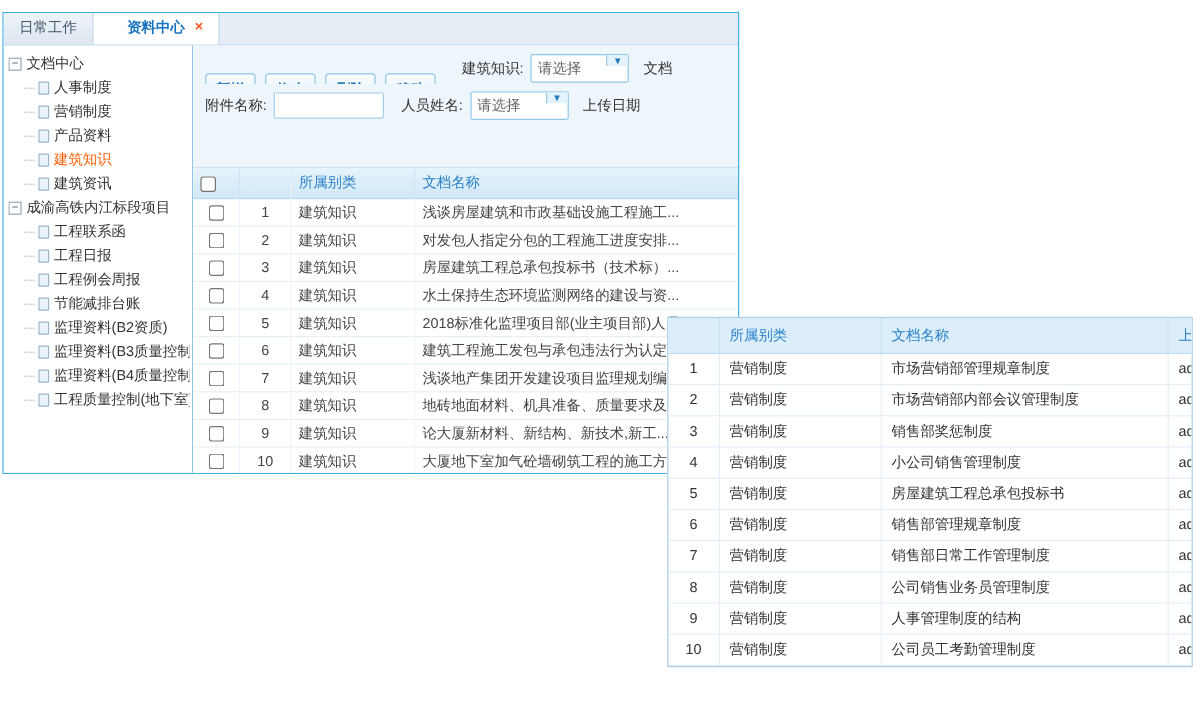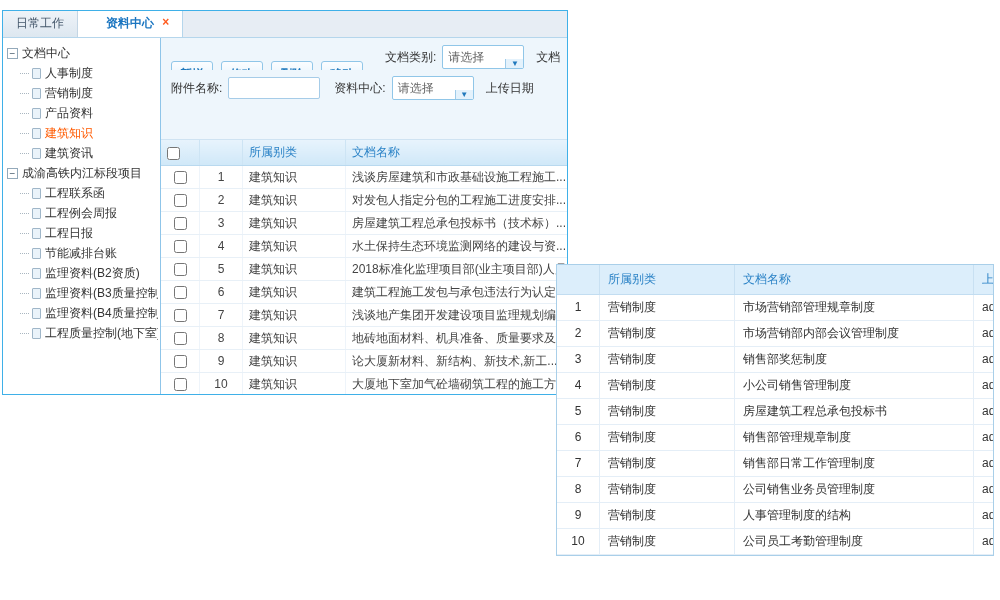--- a/index.html
+++ b/index.html
@@ -3,21 +3,21 @@
 <meta charset="utf-8">
 <style>
   html,body{margin:0;padding:0;}
   body{
     width:1000px;height:600px;position:relative;background:#fff;
     font-family:"Liberation Sans","DejaVu Sans",sans-serif;font-size:12px;color:#333;
     overflow:hidden;
   }
   
   .panel-main{
-    position:absolute;left:2px;top:10px;width:566px;height:385px;
+    position:absolute;left:2px;top:10px;width:614px;height:385px;
     border:1px solid #3fb0e8;background:#fff;box-sizing:border-box;
     display:flex;flex-direction:column;overflow:hidden;
   }
   .tabbar{
     flex:0 0 26px;display:flex;align-items:stretch;
     background:#e7edf4;border-bottom:1px solid #b5d6ec;
   }
   .tab{
     padding:0 13px;line-height:25px;cursor:pointer;color:#44576b;
     background:linear-gradient(#eef3f8,#dde7f0);border-right:1px solid #c3d5e4;
@@ -62,21 +62,21 @@
   .frow2{height:24px;margin-top:6px;}
   .frow3{border-top:1px solid #d8e7f3;padding-top:6px;margin-top:7px;}
   .flabel{color:#333;margin:0 6px 0 14px;flex:0 0 auto;}
   .flabel.first{margin-left:0;}
   .btn{
     display:inline-block;padding:4px 8px;min-width:22px;text-align:center;
     background:linear-gradient(#fbfdff,#ddeefb);border:1px solid #90c6e8;border-radius:3px;
     color:#2079bd;font-weight:bold;font-size:12px;cursor:pointer;margin-right:8px;flex:0 0 auto;margin-top:34px;
   }
   .select{
-    display:inline-flex;width:82px;height:24px;box-sizing:border-box;align-items:flex-end;
+    display:inline-flex;width:82px;height:24px;box-sizing:border-box;align-items:flex-start;
     border:1px solid #90c6e8;background:#fff;border-radius:2px;cursor:pointer;flex:0 0 auto;
   }
   .select .val{flex:1;padding:0 5px;line-height:22px;color:#666;overflow:hidden;}
   .select .arrow{
     flex:0 0 17px;border-left:1px solid #9fcbe9;background:#e4f2fc;color:#2079bd;
     font-size:8px;display:flex;align-items:center;justify-content:center;
   }
   .tinput{
     width:92px;height:22px;box-sizing:border-box;border:1px solid #a6cce8;border-radius:2px;
     background:#fff;padding:0 4px;font-size:12px;flex:0 0 auto;outline:none;
@@ -172,26 +172,26 @@
         <span class="lbl">成渝高铁内江标段项目</span>
       </div>
       <div class="tree-item child">
         <span class="guide"></span>
         <span class="doc-icon"></span>
         <span class="lbl">工程联系函</span>
       </div>
       <div class="tree-item child">
         <span class="guide"></span>
         <span class="doc-icon"></span>
+        <span class="lbl">工程日报</span>
+      </div>
+      <div class="tree-item child">
+        <span class="guide"></span>
+        <span class="doc-icon"></span>
         <span class="lbl">工程例会周报</span>
-      </div>
-      <div class="tree-item child">
-        <span class="guide"></span>
-        <span class="doc-icon"></span>
-        <span class="lbl">工程日报</span>
       </div>
       <div class="tree-item child">
         <span class="guide"></span>
         <span class="doc-icon"></span>
         <span class="lbl">节能减排台账</span>
       </div>
       <div class="tree-item child">
         <span class="guide"></span>
         <span class="doc-icon"></span>
         <span class="lbl">监理资料(B2资质)</span>
@@ -214,32 +214,32 @@
     </div>
 
     <div class="content">
       <div class="filterzone">
 
         <div class="frow">
           <span class="btn">新增</span>
           <span class="btn">修改</span>
           <span class="btn">删除</span>
           <span class="btn">移动</span>
-          <span class="flabel">文档类别:</span>
+          <span class="flabel">建筑知识:</span>
           <span class="select">
             <span class="val">请选择</span>
             <span class="arrow">▼</span>
           </span>
           <span class="cutlabel">文档</span>
         </div>
 
         <div class="frow frow2">
           <span class="flabel first">附件名称:</span>
           <input class="tinput" type="text" value="" style="">
-          <span class="flabel">资料中心:</span>
+          <span class="flabel">人员姓名:</span>
           <span class="select">
             <span class="val">请选择</span>
             <span class="arrow">▼</span>
           </span>
           <span class="cutlabel">上传日期</span>
         </div>
 
       </div>
 
       <div class="tablezone">

